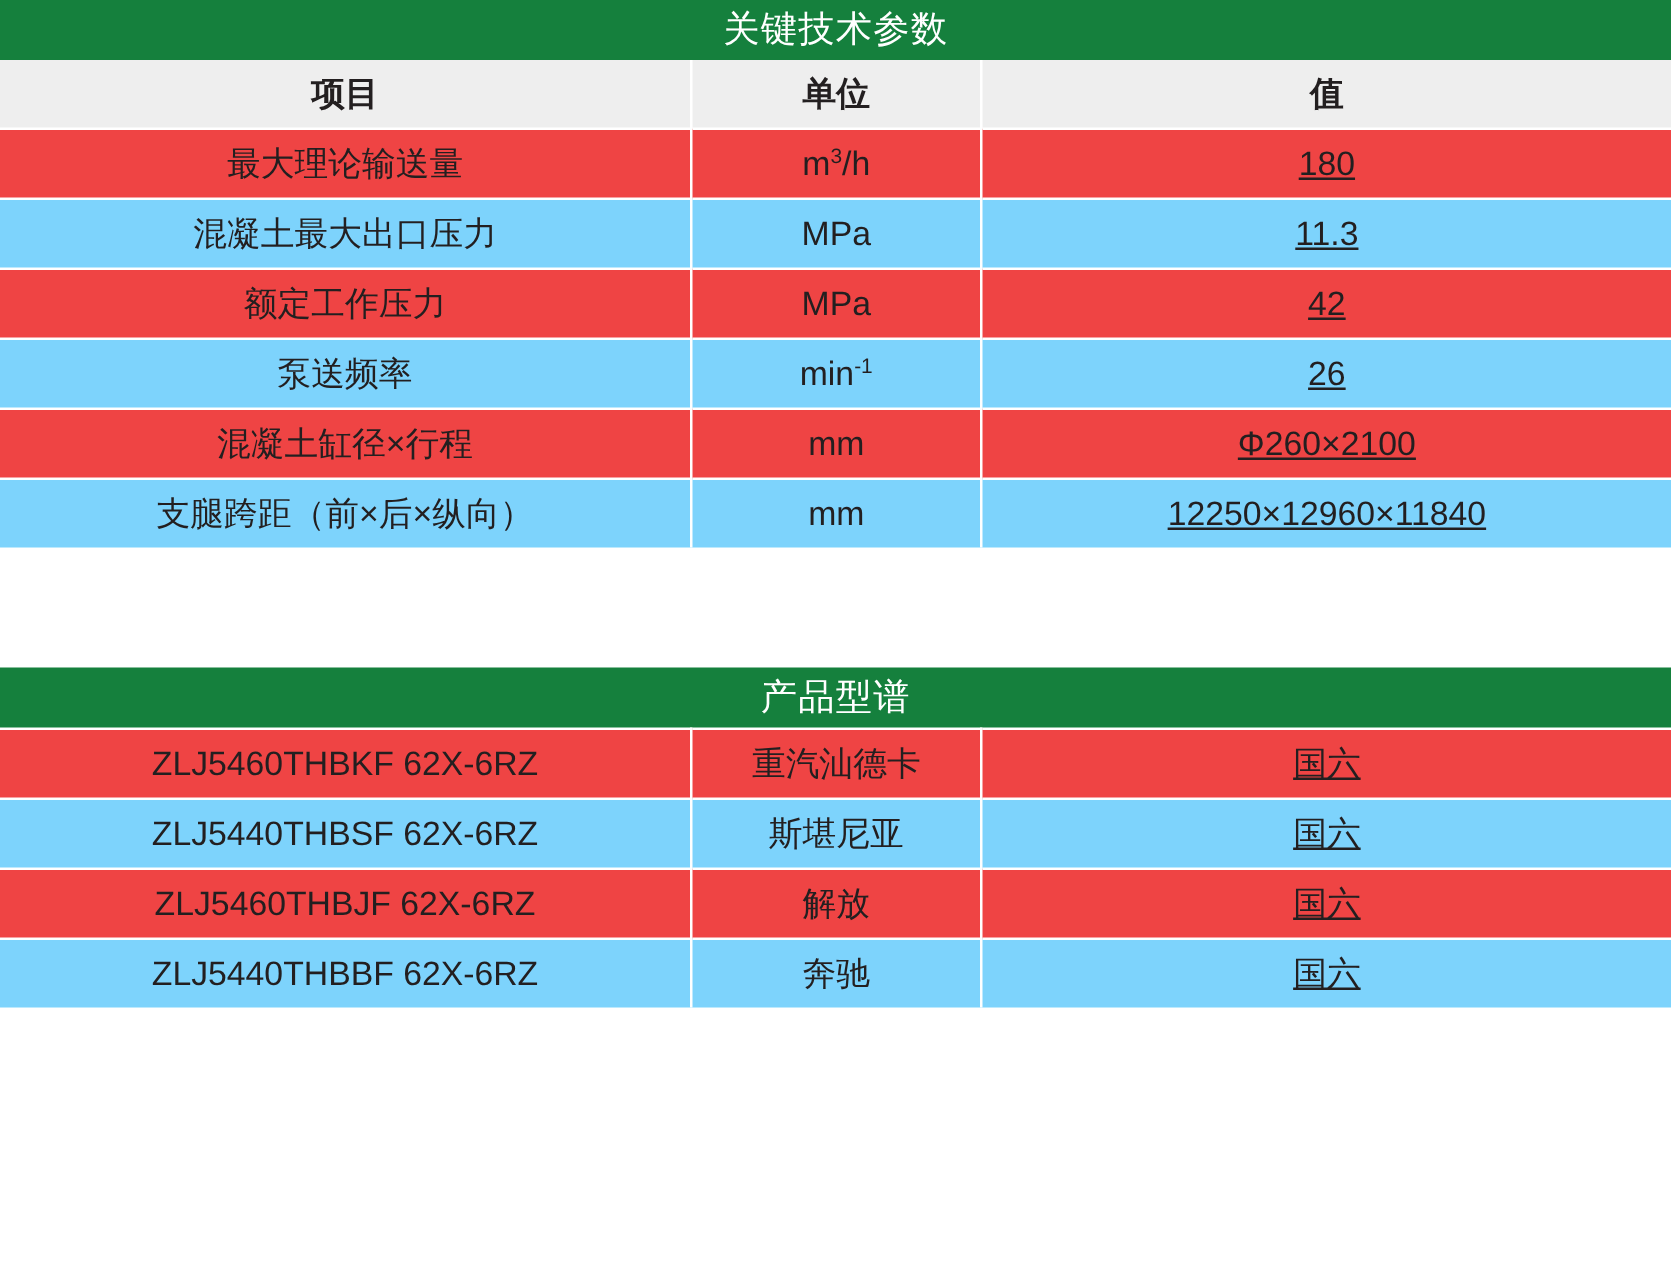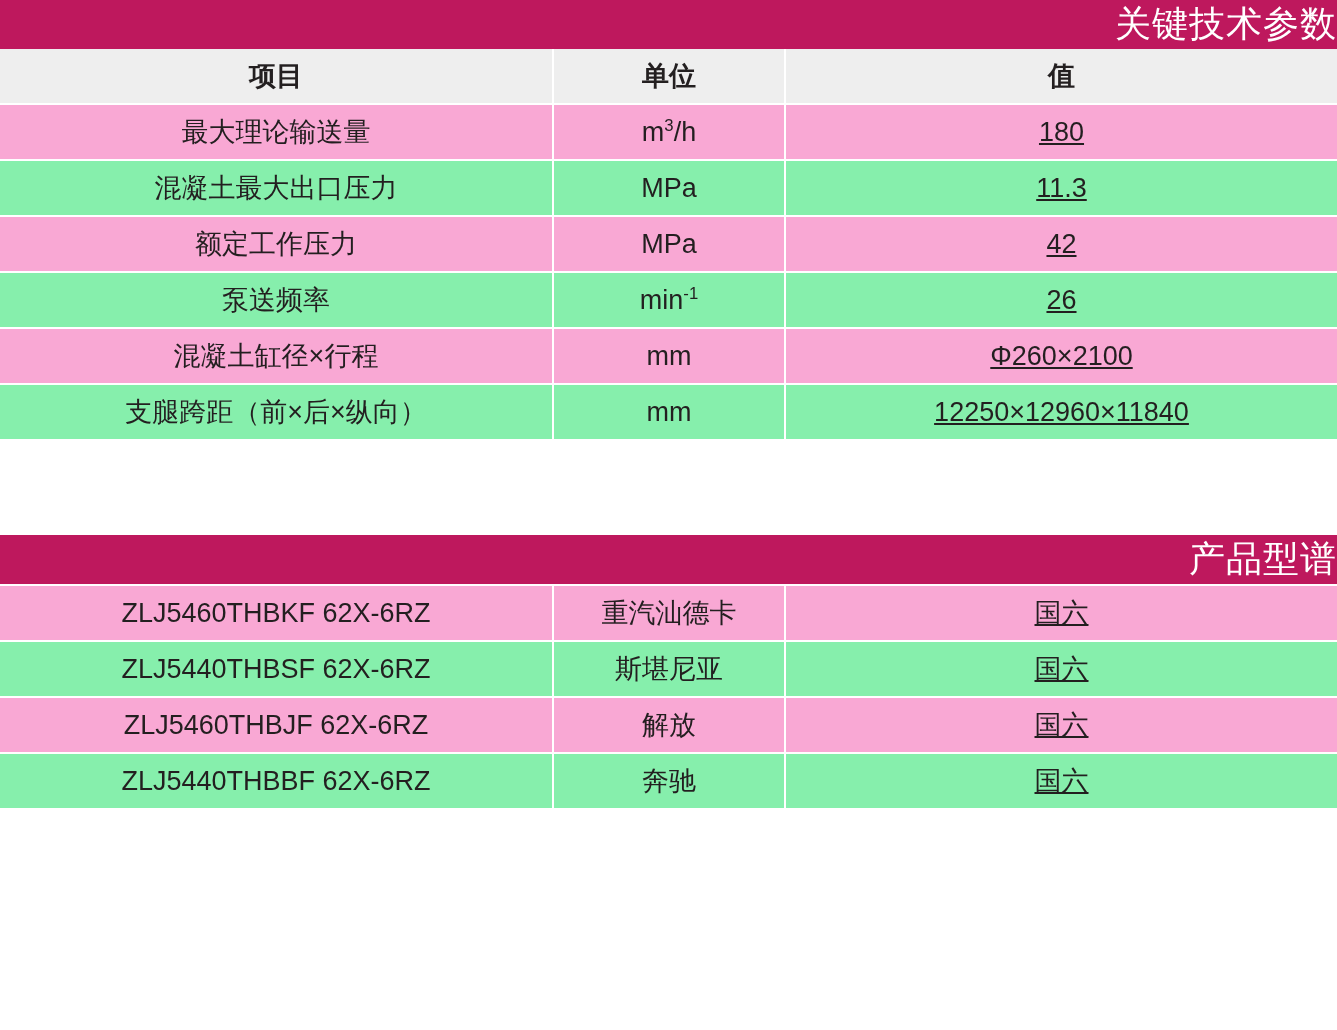--- a/index.html
+++ b/index.html
@@ -22,25 +22,25 @@
   table.spec {
     width: 1337px;
     border-collapse: collapse;
     table-layout: fixed;
   }
   table.spec col.c1 { width: 553px; }
   table.spec col.c2 { width: 232px; }
   table.spec col.c3 { width: 552px; }
 
   .title-row th {
-    background: #be185d;
+    background: #15803d;
     color: #ffffff;
-    font-size: 36px;
+    font-size: 29px;
     font-weight: normal;
-    text-align: right;
+    text-align: center;
     height: 48px;
     padding: 0;
     letter-spacing: 1px;
   }
   .head-row td {
     background: #eeeeee;
     font-size: 27px;
     text-align: center;
     height: 54px;
     padding: 0;
@@ -52,22 +52,22 @@
   tbody tr td {
     font-size: 27px;
     text-align: center;
     height: 54px;
     padding: 0;
     border-right: 2px solid #ffffff;
     border-top: 2px solid #ffffff;
     white-space: nowrap;
   }
   tbody tr td:last-child { border-right: none; text-decoration: underline; }
-  tbody tr.odd td { background: #f9a8d4; }
-  tbody tr.even td { background: #86efac; }
+  tbody tr.odd td { background: #ef4444; }
+  tbody tr.even td { background: #7dd3fc; }
 
   .gap { height: 96px; }
 
   sup { font-size: 0.62em; vertical-align: super; }
 
   .block2 { margin-top: 0; }
 </style>
 </head>
 <body>
 

